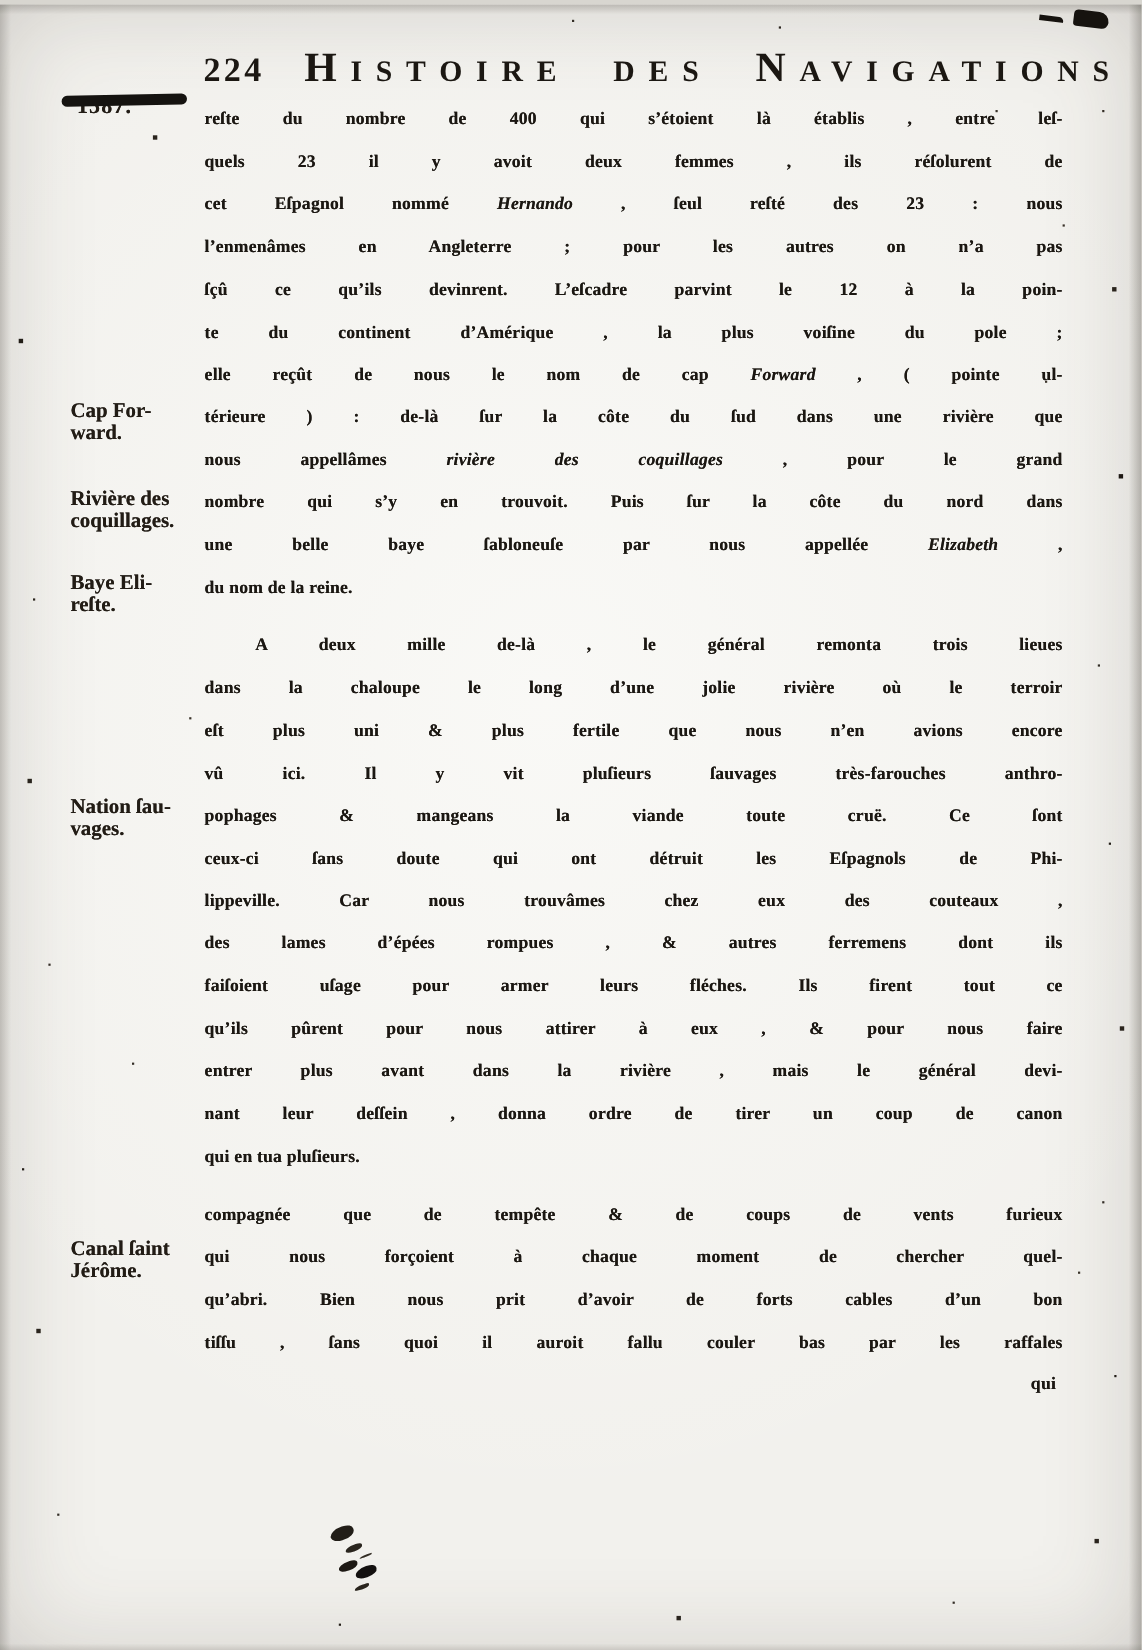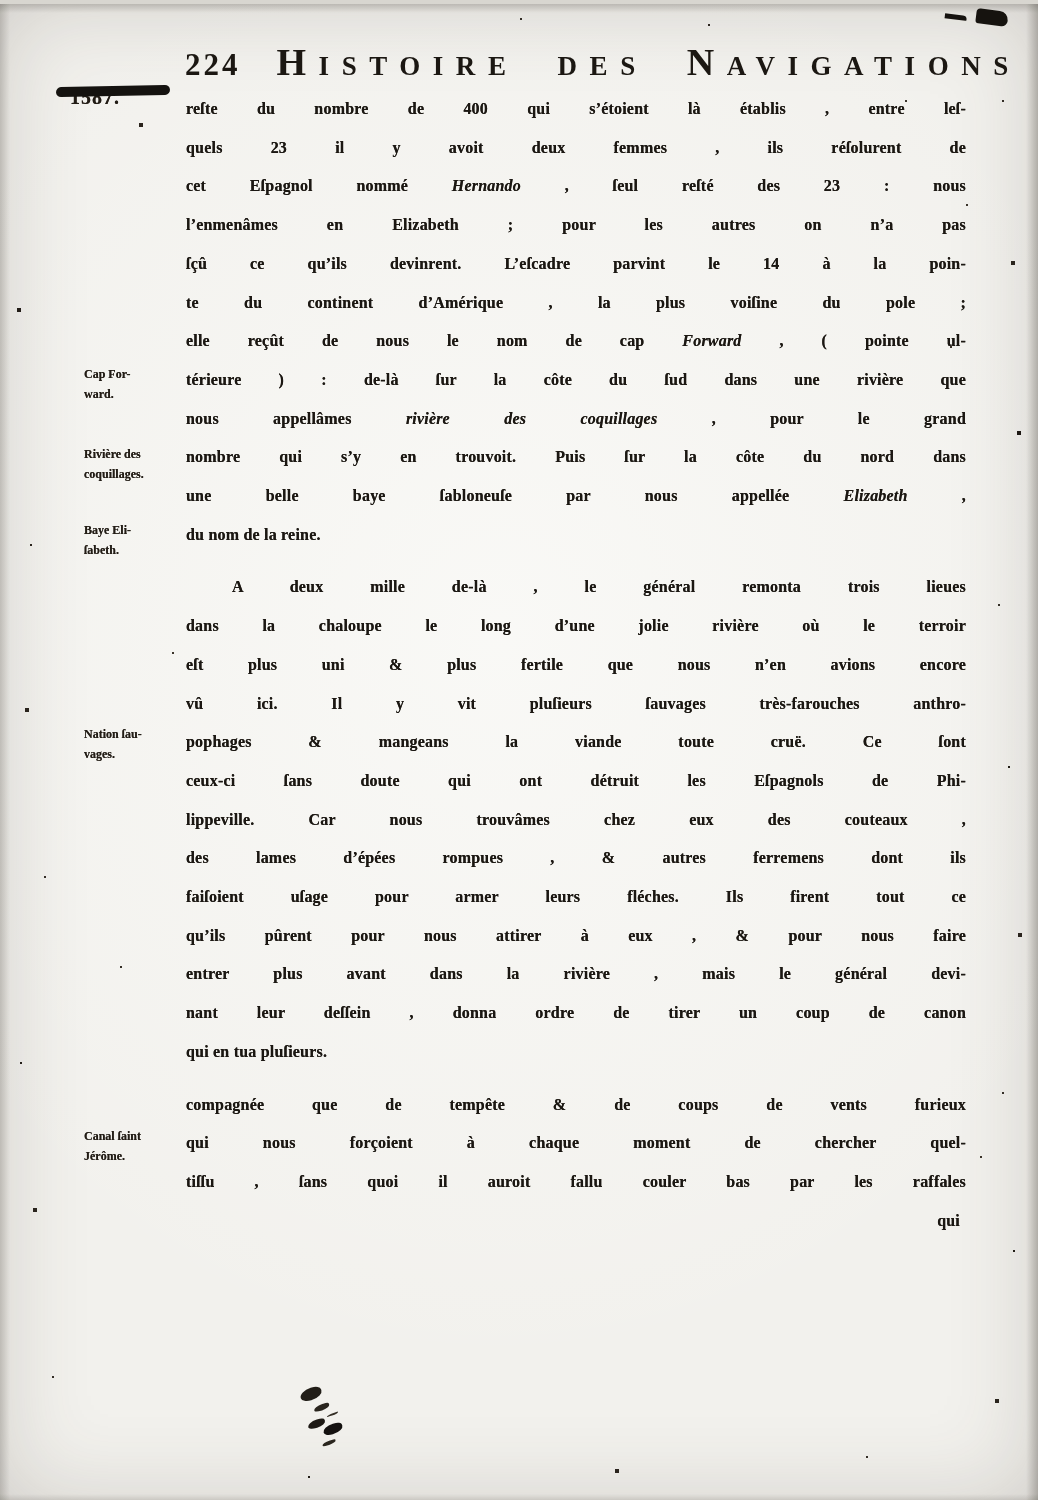--- a/index.html
+++ b/index.html
@@ -41,22 +41,22 @@
     font-size:16px; line-height:38.7px; font-weight:bold; letter-spacing:0.2px;
     text-shadow:0 0 0.6px rgba(27,23,18,0.85); }
   .paragraph + .paragraph { margin-top:14px; }
   .line { text-align:justify; text-align-last:justify; }
   .line-last { text-align-last:left; }
   .indent { text-indent:46px; }
   .it { font-style:italic; }
   .catchword { text-align:right; padding-right:6px; }
 
   
-  .margin-note { position:absolute; left:84px; width:112px;
-    font-size:12px; line-height:20px; font-weight:bold;
+  .margin-note { position:absolute; left:64px; width:112px;
+    font-size:19px; line-height:20px; font-weight:bold;
     white-space:pre-line; color:#221c15;
     text-shadow:0 0 0.5px rgba(27,23,18,0.8); }
   .mn-year   { top:80px;  left:70px; font-size:20px; line-height:26px; letter-spacing:1px; }
   .mn-cap    { top:360px; }
   .mn-riviere{ top:440px; }
   .mn-baye   { top:516px; }
   .mn-nation { top:720px; }
   .mn-canal  { top:1122px; }
 
   
@@ -119,34 +119,34 @@
     <span class="page-number">224</span>
     <span class="header-title">Histoire des Navigations</span>
   </div>
 
   <div class="margin-note mn-year">1587.</div>
   <div class="margin-note mn-cap">Cap For-
 ward.</div>
   <div class="margin-note mn-riviere">Rivière des
 coquillages.</div>
   <div class="margin-note mn-baye">Baye Eli-
-ſabeth.</div>
+reſte.</div>
   <div class="margin-note mn-nation">Nation ſau-
 vages.</div>
   <div class="margin-note mn-canal">Canal ſaint
 Jérôme.</div>
 
   <div class="text-block">
     <div>
         <div class="paragraph">
           <div class="line"><span>reſte du nombre de 400 qui s’étoient là établis , entre leſ-</span></div>
           <div class="line"><span>quels 23 il y avoit deux femmes , ils réſolurent de</span></div>
           <div class="line"><span>cet Eſpagnol nommé </span><span class="it">Hernando</span><span> , ſeul reſté des 23 : nous</span></div>
-          <div class="line"><span>l’enmenâmes en Elizabeth ; pour les autres on n’a pas</span></div>
-          <div class="line"><span>ſçû ce qu’ils devinrent. L’eſcadre parvint le 14 à la poin-</span></div>
+          <div class="line"><span>l’enmenâmes en Angleterre ; pour les autres on n’a pas</span></div>
+          <div class="line"><span>ſçû ce qu’ils devinrent. L’eſcadre parvint le 12 à la poin-</span></div>
           <div class="line"><span>te du continent d’Amérique , la plus voiſine du pole ;</span></div>
           <div class="line"><span>elle reçût de nous le nom de cap </span><span class="it">Forward</span><span> , ( pointe ul-</span></div>
           <div class="line"><span>térieure ) : de-là ſur la côte du ſud dans une rivière que</span></div>
           <div class="line"><span>nous appellâmes </span><span class="it">rivière des coquillages</span><span> , pour le grand</span></div>
           <div class="line"><span>nombre qui s’y en trouvoit. Puis ſur la côte du nord dans</span></div>
           <div class="line"><span>une belle baye ſabloneuſe par nous appellée </span><span class="it">Elizabeth</span><span> ,</span></div>
           <div class="line line-last"><span>du nom de la reine.</span></div>
         </div>
         <div class="paragraph">
           <div class="line indent"><span>A deux mille de-là , le général remonta trois lieues</span></div>
@@ -159,20 +159,21 @@
           <div class="line"><span>des lames d’épées rompues , &amp; autres ferremens dont ils</span></div>
           <div class="line"><span>faiſoient uſage pour armer leurs fléches. Ils firent tout ce</span></div>
           <div class="line"><span>qu’ils pûrent pour nous attirer à eux , &amp; pour nous faire</span></div>
           <div class="line"><span>entrer plus avant dans la rivière , mais le général devi-</span></div>
           <div class="line"><span>nant leur deſſein , donna ordre de tirer un coup de canon</span></div>
           <div class="line line-last"><span>qui en tua pluſieurs.</span></div>
         </div>
         <div class="paragraph">
           <div class="line"><span>compagnée que de tempête &amp; de coups de vents furieux</span></div>
           <div class="line"><span>qui nous forçoient à chaque moment de chercher quel-</span></div>
+          <div class="line"><span>qu’abri. Bien nous prit d’avoir de forts cables d’un bon</span></div>
           <div class="line"><span>tiſſu , ſans quoi il auroit fallu couler bas par les raffales</span></div>
         </div>
       </div>
     <div class="catchword">qui</div>
   </div>
 
   <div class="mark-dash"></div>
   <div class="mark-tr"></div>
   <div class="ink-blob"></div>
 

